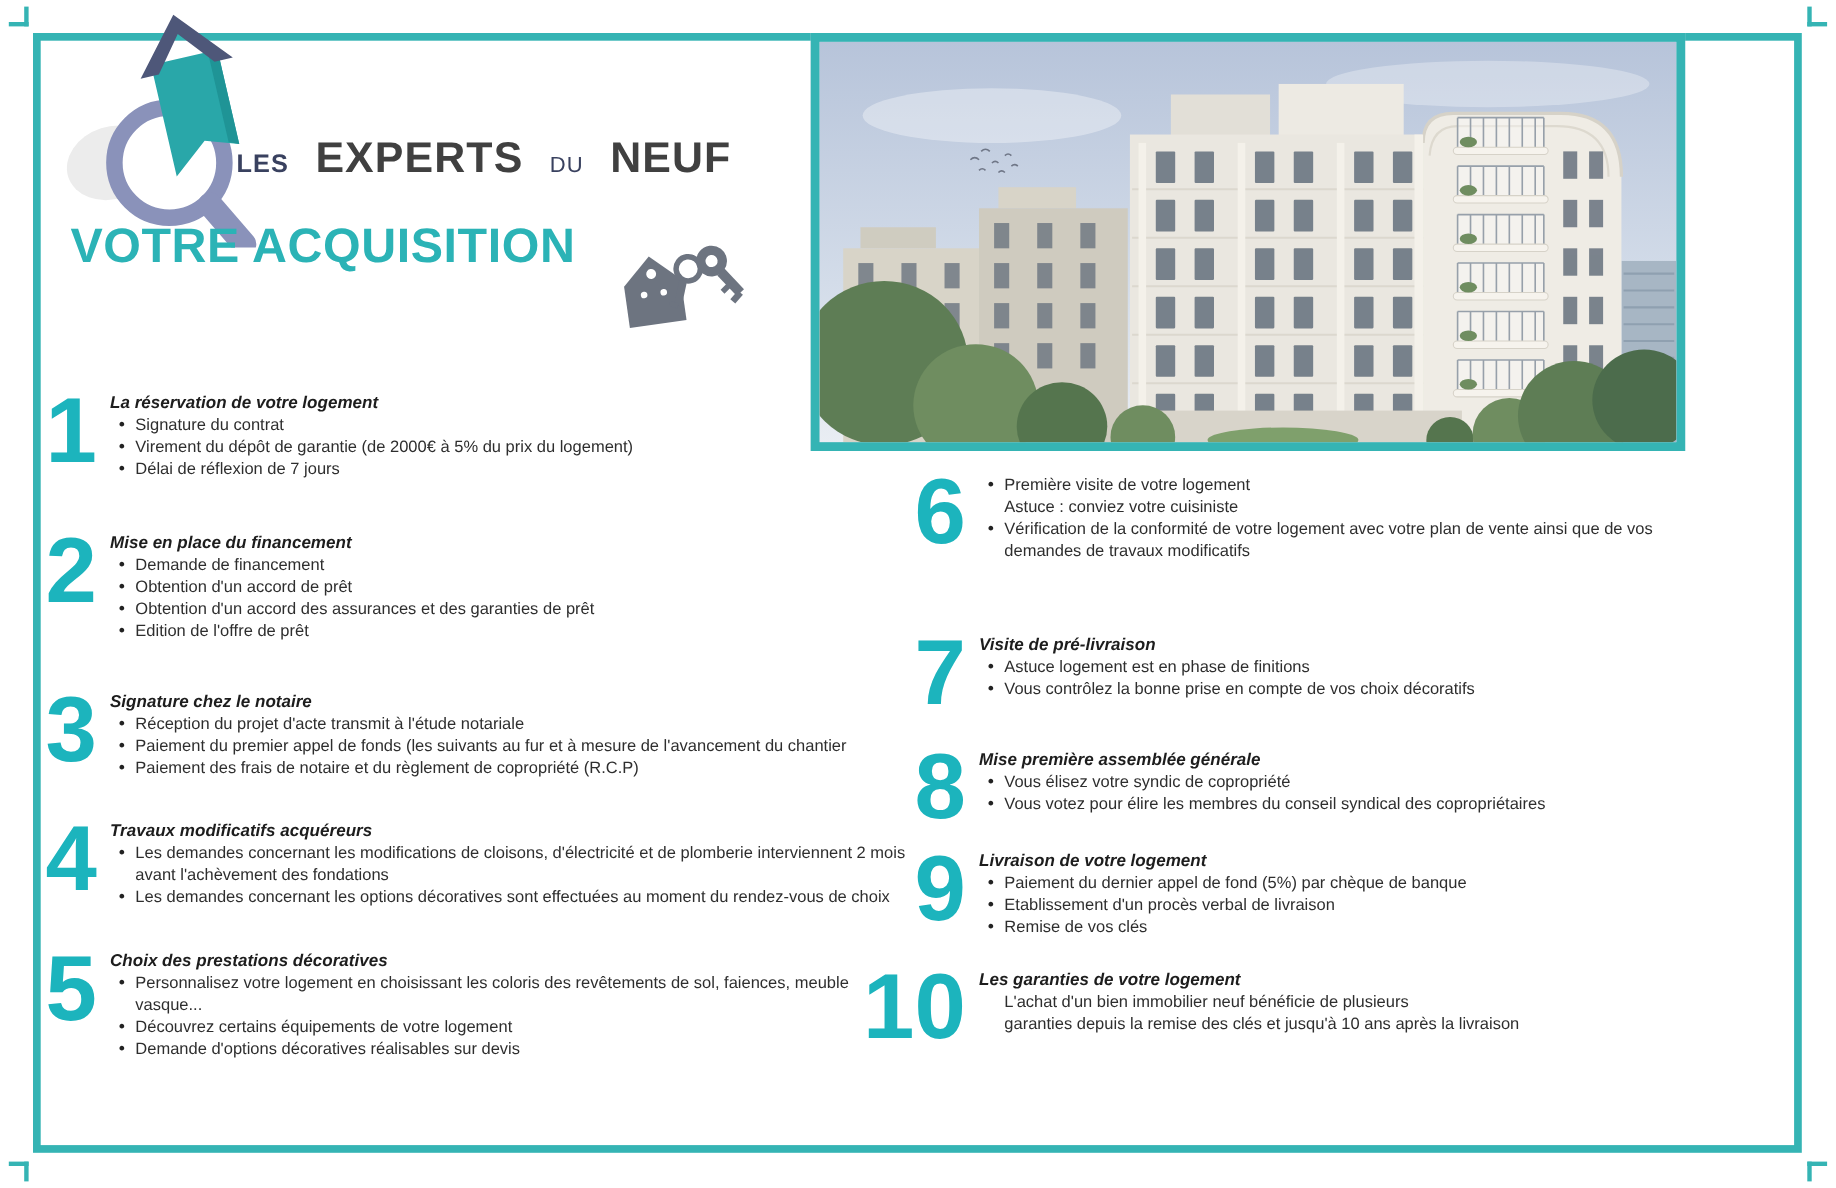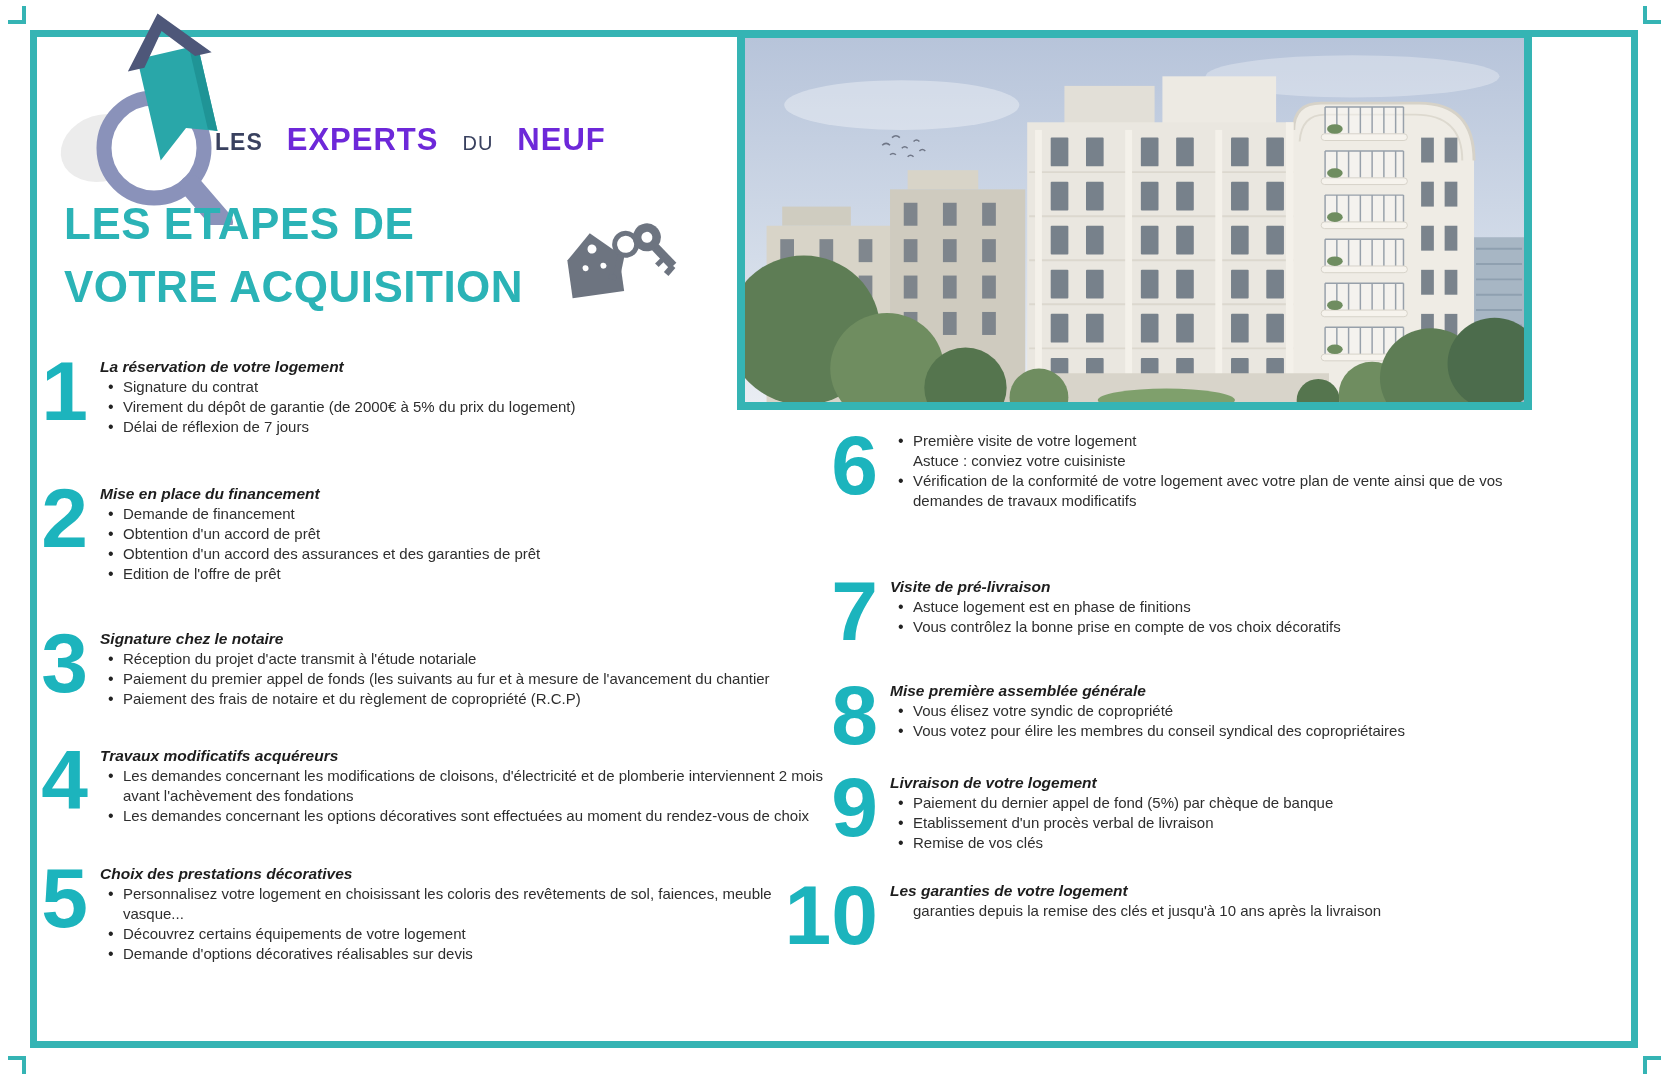--- a/index.html
+++ b/index.html
@@ -18,21 +18,21 @@
   .corner.tr{left:1643px;top:6px;border-left:4px solid #35b4b4;border-bottom:4px solid #35b4b4;}
   .corner.bl{left:8px;top:1056px;border-right:4px solid #35b4b4;border-top:4px solid #35b4b4;}
   .corner.br{left:1643px;top:1056px;border-left:4px solid #35b4b4;border-top:4px solid #35b4b4;}
 
   
   .logo{position:absolute;left:50px;top:0px;width:215px;height:230px;}
   .brand{
     position:absolute;left:215px;top:82px;display:flex;align-items:baseline;gap:24px;white-space:nowrap;margin-top:40px;
   }
   .brand .w-small{font-size:23px;font-weight:700;color:#39415f;letter-spacing:1px;}
-  .brand .w-big{font-size:31px;font-weight:700;color:#6d28d9;letter-spacing:1px;}
+  .brand .w-big{font-size:39px;font-weight:700;color:#404040;letter-spacing:1px;}
   .brand .w-du{font-size:20px;font-weight:400;color:#39415f;letter-spacing:1px;}
 
   
   .title{position:absolute;left:64px;top:192px;color:#2bb3b6;font-weight:700;font-size:44px;line-height:63px;letter-spacing:.5px;}
   .keys{position:absolute;left:560px;top:222px;width:118px;height:80px;}
 
   
   .photo{
     position:absolute;left:737px;top:30px;width:795px;height:380px;
     border:8px solid #35b4b4;box-sizing:border-box;overflow:hidden;background:#cfd9e6;
@@ -82,21 +82,20 @@
   </div>
 
   <div class="brand">
     <span class="w-small">LES</span>
     <span class="w-big">EXPERTS</span>
     <span class="w-du">DU</span>
     <span class="w-big">NEUF</span>
   </div>
 
   <div class="title">
-    <div>LES ETAPES DE</div>
     <div>VOTRE ACQUISITION</div>
   </div>
 
   <div class="keys">
     <svg viewBox="0 0 118 80">
       <g transform="rotate(-8 55 40)">
         <path d="M8,32 L34,8 L60,32 L60,70 L8,70 Z" fill="#6d7480"></path>
         <circle cx="34" cy="24" r="4.5" fill="#ffffff"></circle>
         <circle cx="25" cy="42" r="3" fill="#ffffff"></circle>
         <circle cx="43" cy="42" r="3" fill="#ffffff"></circle>
@@ -410,18 +409,22 @@
           <span class="tx">Remise de vos clés</span>
         </li>
       </ul>
   </section>
   <section class="step stepR s10">
     <span class="num">10</span>
     <h3 class="heading">Les garanties de votre logement</h3>
     <ul class="items">
         <li class="li-n">
           <span class="dot">•</span>
+          <span class="tx">L'achat d'un bien immobilier neuf bénéficie de plusieurs</span>
+        </li>
+        <li class="li-n">
+          <span class="dot">•</span>
           <span class="tx">garanties depuis la remise des clés et jusqu'à 10 ans après la livraison</span>
         </li>
       </ul>
   </section>
 
 </div>
 
 </body></html>

